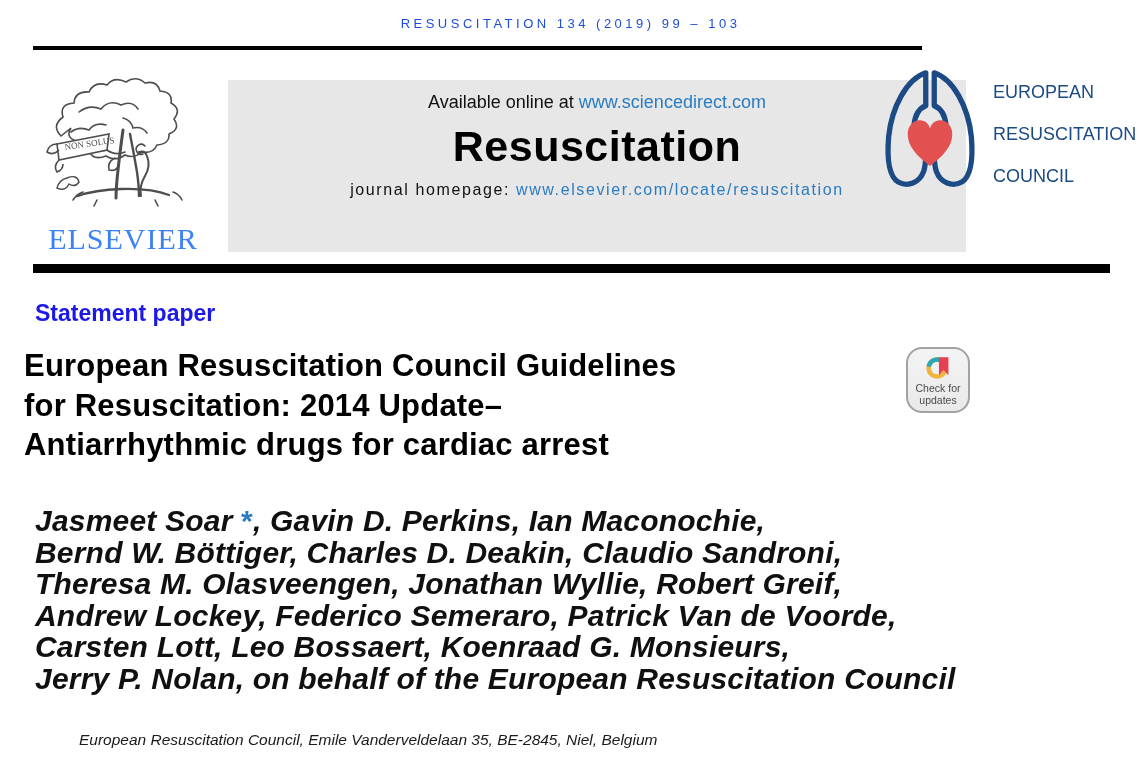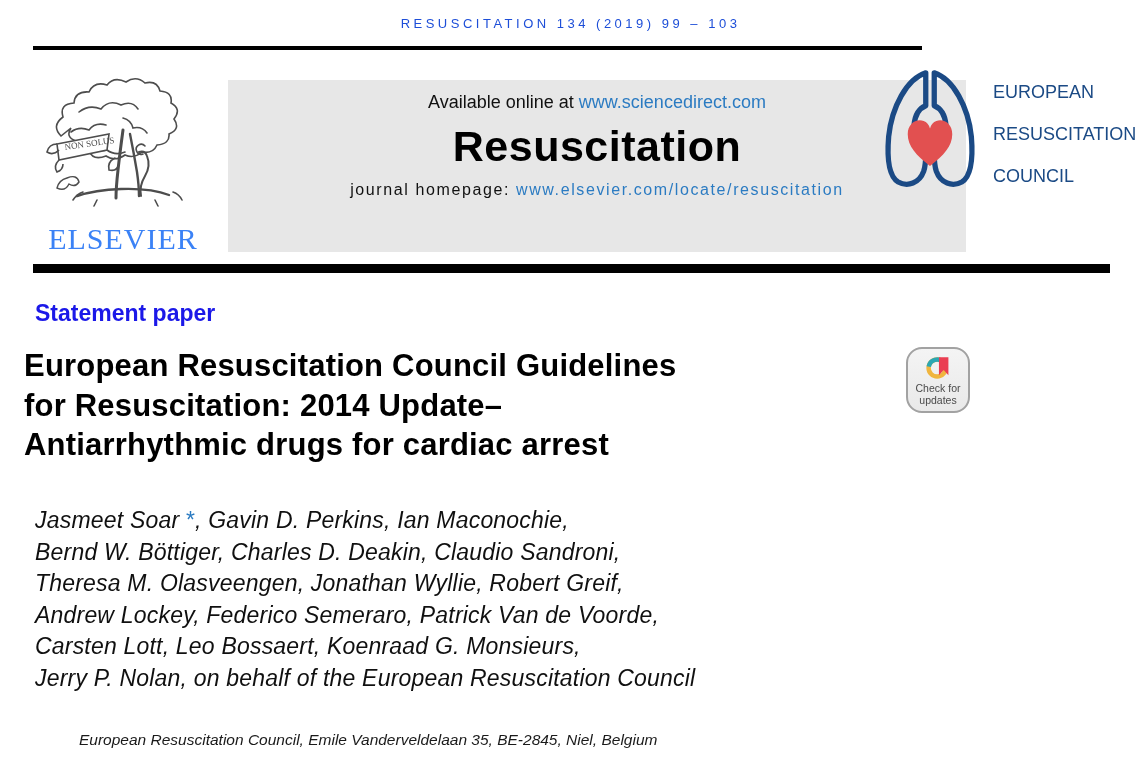--- a/index.html
+++ b/index.html
@@ -36,21 +36,21 @@
 
   
   .erc{position:absolute;left:877px;top:66px;display:flex;}
   .erc-text{margin-left:10px;padding-top:5px;font-size:18px;font-weight:normal;color:#1b4a85;}
   .erc-text div{line-height:42px;white-space:nowrap;}
 
   
   .section-label{position:absolute;left:35px;top:300px;font-size:23px;font-weight:bold;color:#1b18e8;}
   .title{position:absolute;left:24px;top:346px;font-size:31px;font-weight:bold;line-height:39.5px;letter-spacing:0.2px;color:#000;}
   .authors{
-    position:absolute;left:35px;top:505px;font-size:23px;font-weight:normal;font-style:italic;
+    position:absolute;left:35px;top:505px;font-size:30px;font-weight:bold;font-style:italic;
     line-height:31.6px;color:#101010;letter-spacing:0.2px;
   }
   .authors .asterisk{color:#2b7bc2;font-style:normal;cursor:pointer;}
   .affiliation{position:absolute;left:35px;top:731px;font-size:15.5px;font-style:italic;color:#1a1a1a;margin-left:44px;}
 
   
   .check-badge{
     position:absolute;left:886px;top:347px;width:60px;height:62px;
     background:linear-gradient(#f4f4f4,#e9e9e9);border:2px solid #a2a2a2;border-radius:16px;
     display:flex;flex-direction:column;align-items:center;justify-content:center;cursor:pointer;margin-left:20px;

